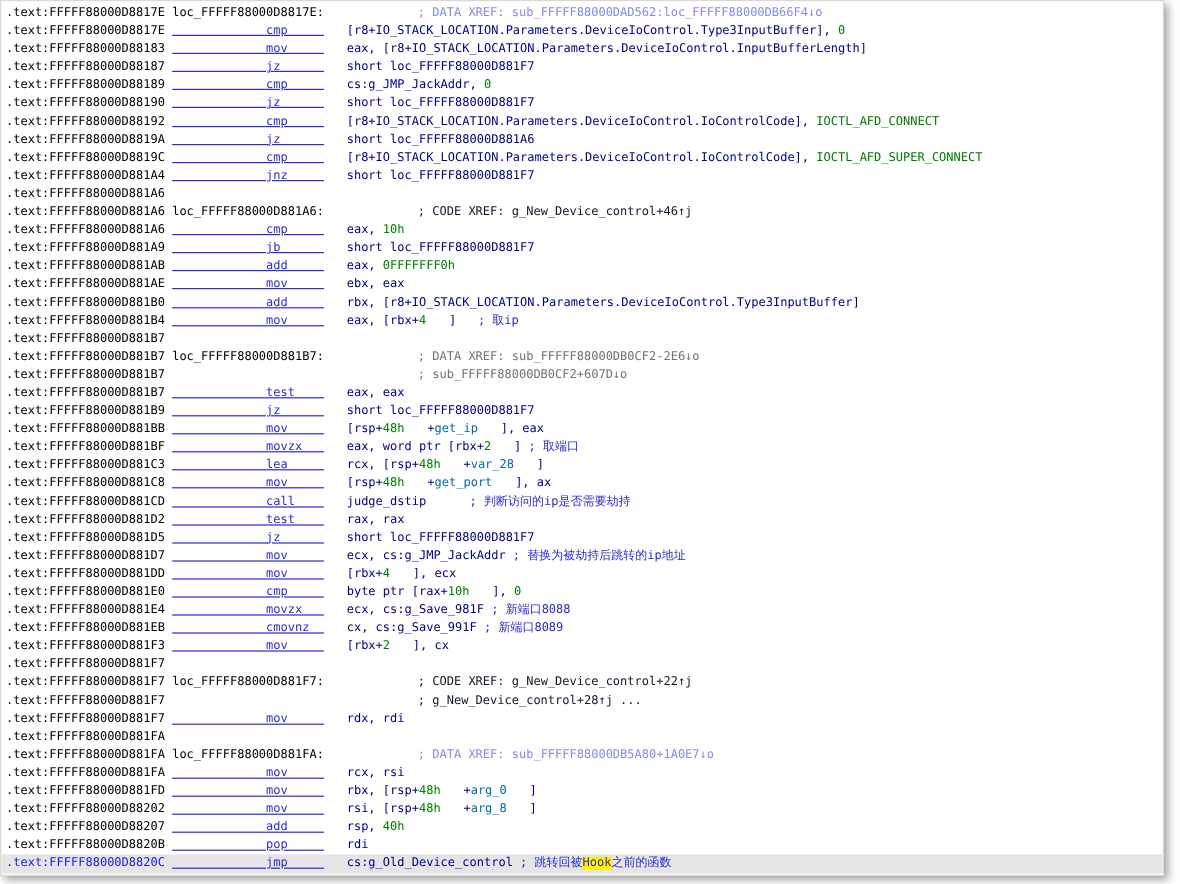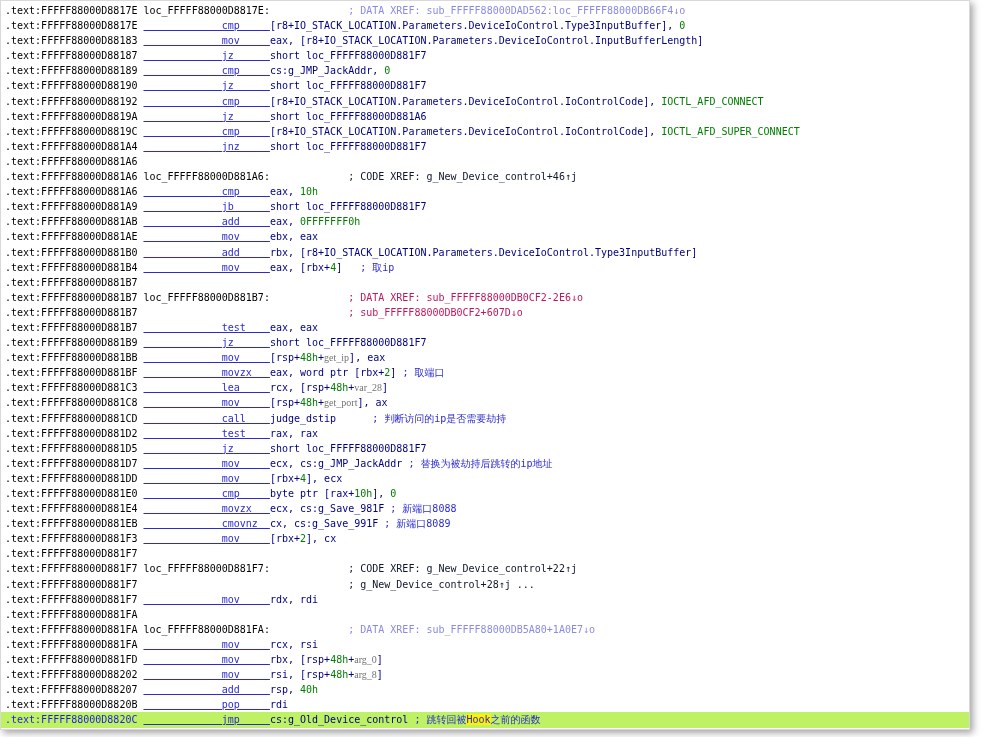--- a/index.html
+++ b/index.html
@@ -16,30 +16,30 @@
     font-size:10px;
     line-height:15.1px;
     padding:2px 0 0 0;
     white-space:pre;
     cursor:text;
   }
   .line{height:15.1px;}
   .addr{display:inline-block;width:23ch;padding-left:4px;color:#000000;}
   .c-label{color:#000000;}
   .c-mn{color:#2b2bd0;text-decoration:underline;}
-  .c-op{color:#000080;}
+  .c-op{color:#000080;margin-left:19px;}
   .c-num{color:#007d00;}
   .c-const{color:#007d00;}
-  .c-sv{color:#737373;font-family:Liberation Serif, serif;}
+  .c-sv{color:#0369a1;}
   .c-cmt{color:#2b2bd0;}
   .c-x1{color:#8a8ae6;}
   .c-x2{color:#0f172a;}
-  .c-x3{color:#be185d;}
+  .c-x3{color:#737373;}
   .c-hook{color:#2b2bd0;background:#fff100;}
-  .line.hl{background:#bef264;}
+  .line.hl{background:#e5e5e5;}
   .line.hl .addr{color:#1d1de0;}
 </style>
 </head>
 <body>
 
 <div id="ida-window">
   <div id="listing"><div class="line"><span class="addr">.text:FFFFF88000D8817E</span><span class="c-label">loc_FFFFF88000D8817E:</span><span class="c-x1">             ; DATA XREF: sub_FFFFF88000DAD562:loc_FFFFF88000DB66F4↓o</span></div><div class="line"><span class="addr">.text:FFFFF88000D8817E</span><span class="c-mn">             cmp     </span><span class="c-op">[r8+IO_STACK_LOCATION.Parameters.DeviceIoControl.Type3InputBuffer], </span><span class="c-num">0</span></div><div class="line"><span class="addr">.text:FFFFF88000D88183</span><span class="c-mn">             mov     </span><span class="c-op">eax, [r8+IO_STACK_LOCATION.Parameters.DeviceIoControl.InputBufferLength]</span></div><div class="line"><span class="addr">.text:FFFFF88000D88187</span><span class="c-mn">             jz      </span><span class="c-op">short loc_FFFFF88000D881F7</span></div><div class="line"><span class="addr">.text:FFFFF88000D88189</span><span class="c-mn">             cmp     </span><span class="c-op">cs:g_JMP_JackAddr, </span><span class="c-num">0</span></div><div class="line"><span class="addr">.text:FFFFF88000D88190</span><span class="c-mn">             jz      </span><span class="c-op">short loc_FFFFF88000D881F7</span></div><div class="line"><span class="addr">.text:FFFFF88000D88192</span><span class="c-mn">             cmp     </span><span class="c-op">[r8+IO_STACK_LOCATION.Parameters.DeviceIoControl.IoControlCode], </span><span class="c-const">IOCTL_AFD_CONNECT</span></div><div class="line"><span class="addr">.text:FFFFF88000D8819A</span><span class="c-mn">             jz      </span><span class="c-op">short loc_FFFFF88000D881A6</span></div><div class="line"><span class="addr">.text:FFFFF88000D8819C</span><span class="c-mn">             cmp     </span><span class="c-op">[r8+IO_STACK_LOCATION.Parameters.DeviceIoControl.IoControlCode], </span><span class="c-const">IOCTL_AFD_SUPER_CONNECT</span></div><div class="line"><span class="addr">.text:FFFFF88000D881A4</span><span class="c-mn">             jnz     </span><span class="c-op">short loc_FFFFF88000D881F7</span></div><div class="line"><span class="addr">.text:FFFFF88000D881A6</span></div><div class="line"><span class="addr">.text:FFFFF88000D881A6</span><span class="c-label">loc_FFFFF88000D881A6:</span><span class="c-x2">             ; CODE XREF: g_New_Device_control+46↑j</span></div><div class="line"><span class="addr">.text:FFFFF88000D881A6</span><span class="c-mn">             cmp     </span><span class="c-op">eax, </span><span class="c-num">10h</span></div><div class="line"><span class="addr">.text:FFFFF88000D881A9</span><span class="c-mn">             jb      </span><span class="c-op">short loc_FFFFF88000D881F7</span></div><div class="line"><span class="addr">.text:FFFFF88000D881AB</span><span class="c-mn">             add     </span><span class="c-op">eax, </span><span class="c-num">0FFFFFFF0h</span></div><div class="line"><span class="addr">.text:FFFFF88000D881AE</span><span class="c-mn">             mov     </span><span class="c-op">ebx, eax</span></div><div class="line"><span class="addr">.text:FFFFF88000D881B0</span><span class="c-mn">             add     </span><span class="c-op">rbx, [r8+IO_STACK_LOCATION.Parameters.DeviceIoControl.Type3InputBuffer]</span></div><div class="line"><span class="addr">.text:FFFFF88000D881B4</span><span class="c-mn">             mov     </span><span class="c-op">eax, [rbx+</span><span class="c-num">4</span><span class="c-op">]</span><span class="c-cmt">   ; 取ip</span></div><div class="line"><span class="addr">.text:FFFFF88000D881B7</span></div><div class="line"><span class="addr">.text:FFFFF88000D881B7</span><span class="c-label">loc_FFFFF88000D881B7:</span><span class="c-x3">             ; DATA XREF: sub_FFFFF88000DB0CF2-2E6↓o</span></div><div class="line"><span class="addr">.text:FFFFF88000D881B7</span><span class="c-x3">                                  ; sub_FFFFF88000DB0CF2+607D↓o</span></div><div class="line"><span class="addr">.text:FFFFF88000D881B7</span><span class="c-mn">             test    </span><span class="c-op">eax, eax</span></div><div class="line"><span class="addr">.text:FFFFF88000D881B9</span><span class="c-mn">             jz      </span><span class="c-op">short loc_FFFFF88000D881F7</span></div><div class="line"><span class="addr">.text:FFFFF88000D881BB</span><span class="c-mn">             mov     </span><span class="c-op">[rsp+</span><span class="c-num">48h</span><span class="c-op">+</span><span class="c-sv">get_ip</span><span class="c-op">], eax</span></div><div class="line"><span class="addr">.text:FFFFF88000D881BF</span><span class="c-mn">             movzx   </span><span class="c-op">eax, word ptr [rbx+</span><span class="c-num">2</span><span class="c-op">] </span><span class="c-cmt">; 取端口</span></div><div class="line"><span class="addr">.text:FFFFF88000D881C3</span><span class="c-mn">             lea     </span><span class="c-op">rcx, [rsp+</span><span class="c-num">48h</span><span class="c-op">+</span><span class="c-sv">var_28</span><span class="c-op">]</span></div><div class="line"><span class="addr">.text:FFFFF88000D881C8</span><span class="c-mn">             mov     </span><span class="c-op">[rsp+</span><span class="c-num">48h</span><span class="c-op">+</span><span class="c-sv">get_port</span><span class="c-op">], ax</span></div><div class="line"><span class="addr">.text:FFFFF88000D881CD</span><span class="c-mn">             call    </span><span class="c-op">judge_dstip</span><span class="c-cmt">      ; 判断访问的ip是否需要劫持</span></div><div class="line"><span class="addr">.text:FFFFF88000D881D2</span><span class="c-mn">             test    </span><span class="c-op">rax, rax</span></div><div class="line"><span class="addr">.text:FFFFF88000D881D5</span><span class="c-mn">             jz      </span><span class="c-op">short loc_FFFFF88000D881F7</span></div><div class="line"><span class="addr">.text:FFFFF88000D881D7</span><span class="c-mn">             mov     </span><span class="c-op">ecx, cs:g_JMP_JackAddr </span><span class="c-cmt">; 替换为被劫持后跳转的ip地址</span></div><div class="line"><span class="addr">.text:FFFFF88000D881DD</span><span class="c-mn">             mov     </span><span class="c-op">[rbx+</span><span class="c-num">4</span><span class="c-op">], ecx</span></div><div class="line"><span class="addr">.text:FFFFF88000D881E0</span><span class="c-mn">             cmp     </span><span class="c-op">byte ptr [rax+</span><span class="c-num">10h</span><span class="c-op">], </span><span class="c-num">0</span></div><div class="line"><span class="addr">.text:FFFFF88000D881E4</span><span class="c-mn">             movzx   </span><span class="c-op">ecx, cs:g_Save_981F </span><span class="c-cmt">; 新端口8088</span></div><div class="line"><span class="addr">.text:FFFFF88000D881EB</span><span class="c-mn">             cmovnz  </span><span class="c-op">cx, cs:g_Save_991F </span><span class="c-cmt">; 新端口8089</span></div><div class="line"><span class="addr">.text:FFFFF88000D881F3</span><span class="c-mn">             mov     </span><span class="c-op">[rbx+</span><span class="c-num">2</span><span class="c-op">], cx</span></div><div class="line"><span class="addr">.text:FFFFF88000D881F7</span></div><div class="line"><span class="addr">.text:FFFFF88000D881F7</span><span class="c-label">loc_FFFFF88000D881F7:</span><span class="c-x2">             ; CODE XREF: g_New_Device_control+22↑j</span></div><div class="line"><span class="addr">.text:FFFFF88000D881F7</span><span class="c-x2">                                  ; g_New_Device_control+28↑j ...</span></div><div class="line"><span class="addr">.text:FFFFF88000D881F7</span><span class="c-mn">             mov     </span><span class="c-op">rdx, rdi</span></div><div class="line"><span class="addr">.text:FFFFF88000D881FA</span></div><div class="line"><span class="addr">.text:FFFFF88000D881FA</span><span class="c-label">loc_FFFFF88000D881FA:</span><span class="c-x1">             ; DATA XREF: sub_FFFFF88000DB5A80+1A0E7↓o</span></div><div class="line"><span class="addr">.text:FFFFF88000D881FA</span><span class="c-mn">             mov     </span><span class="c-op">rcx, rsi</span></div><div class="line"><span class="addr">.text:FFFFF88000D881FD</span><span class="c-mn">             mov     </span><span class="c-op">rbx, [rsp+</span><span class="c-num">48h</span><span class="c-op">+</span><span class="c-sv">arg_0</span><span class="c-op">]</span></div><div class="line"><span class="addr">.text:FFFFF88000D88202</span><span class="c-mn">             mov     </span><span class="c-op">rsi, [rsp+</span><span class="c-num">48h</span><span class="c-op">+</span><span class="c-sv">arg_8</span><span class="c-op">]</span></div><div class="line"><span class="addr">.text:FFFFF88000D88207</span><span class="c-mn">             add     </span><span class="c-op">rsp, </span><span class="c-num">40h</span></div><div class="line"><span class="addr">.text:FFFFF88000D8820B</span><span class="c-mn">             pop     </span><span class="c-op">rdi</span></div><div class="line hl"><span class="addr">.text:FFFFF88000D8820C</span><span class="c-mn">             jmp     </span><span class="c-op">cs:g_Old_Device_control </span><span class="c-cmt">; 跳转回被</span><span class="c-hook">Hook</span><span class="c-cmt">之前的函数</span></div></div>
 </div>
 
 </body></html>

